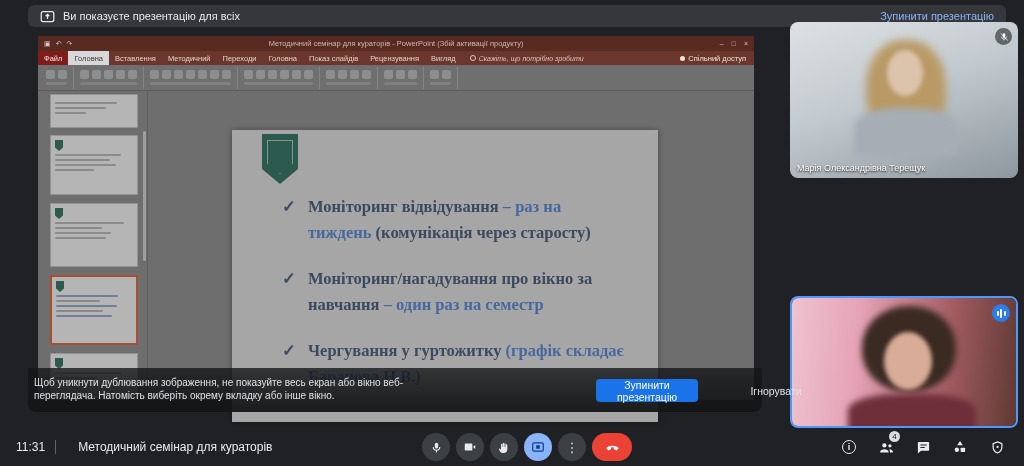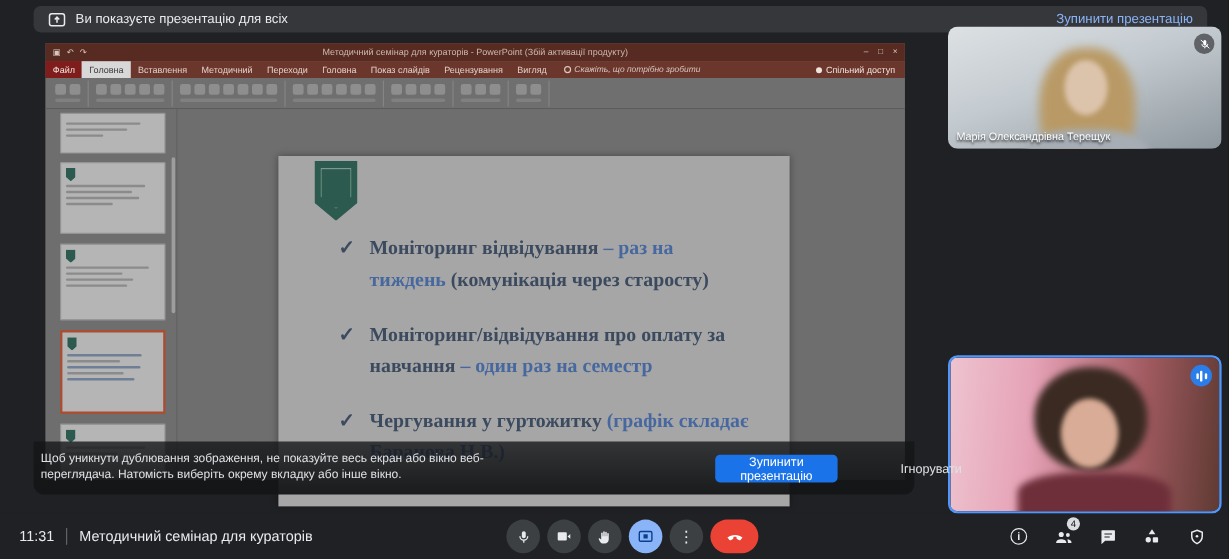--- a/index.html
+++ b/index.html
@@ -109,21 +109,21 @@
   }
   .tile .art { position:absolute; inset:0; }
   .tile .name {
     position:absolute; left:7px; bottom:5px; color:#fff; font-size:9px;
     text-shadow:0 1px 2px rgba(0,0,0,.85); z-index:3;
   }
   .tile .mute {
     position:absolute; right:6px; top:6px; width:17px; height:17px; border-radius:50%;
     background:rgba(32,33,36,.6); display:flex; align-items:center; justify-content:center; z-index:3;
   }
-  .tile1 { top:22px; height:102px; }
+  .tile1 { top:22px; height:156px; }
   .tile1 .art { background:linear-gradient(160deg,#dde1e4 0%,#c3cacf 45%,#8e979e 100%); }
   .tile1 .hair { position:absolute; left:76px; top:18px; width:80px; height:100px; border-radius:45%;
     background:#b99a66; filter:blur(4px); }
   .tile1 .face { position:absolute; left:97px; top:28px; width:36px; height:46px; border-radius:50%;
     background:#dcc3ab; filter:blur(2px); }
   .tile1 .body { position:absolute; left:64px; top:86px; width:104px; height:48px; border-radius:40% 40% 0 0;
     background:#a6adb4; filter:blur(3px); }
   .tile2 { top:158px; height:132px; }
   .tile2 .art { background:radial-gradient(ellipse 80px 70px at 50% 42%, #6e5c4e 0%, #2a2722 55%, #141619 100%); }
   .tile2 .face { position:absolute; left:96px; top:30px; width:38px; height:48px; border-radius:50%;
@@ -139,21 +139,21 @@
   .speak-ind {
     position:absolute; right:6px; top:6px; width:18px; height:18px; border-radius:50%;
     background:#2b7de9; display:flex; align-items:center; justify-content:center; gap:1.5px; z-index:3;
   }
   .speak-ind i { display:block; width:2px; background:#fff; border-radius:1px; }
   .speak-ind i:nth-child(1){height:5px;} .speak-ind i:nth-child(2){height:9px;} .speak-ind i:nth-child(3){height:5px;}
 
   
   .bottom-bar { position:absolute; left:0; top:428px; width:1024px; height:38px; background:#202124; }
   .bb-left { position:absolute; left:16px; top:0; height:38px; display:flex; align-items:center; color:#e8eaed; font-size:12px; }
-  .bb-left .mtitle { margin-left:10px; padding-left:10px; border-left:1px solid #5f6368; }
+  .bb-left .mtitle { margin-left:10px; padding-left:22px; border-left:1px solid #5f6368; }
   .bb-center { position:absolute; left:422px; top:5px; display:flex; align-items:center; gap:6px; }
   .ctl {
     width:28px; height:28px; border-radius:50%; background:#3c4043; border:none;
     display:flex; align-items:center; justify-content:center; cursor:pointer; color:#e8eaed;
   }
   .ctl.active { background:#8ab4f8; }
   .ctl.end { width:40px; border-radius:14px; background:#ea4335; }
   .ctl .dots { font-size:13px; color:#e8eaed; line-height:1; }
   .bb-right { position:absolute; right:14px; top:5px; display:flex; align-items:center; gap:11px; }
   .rctl { position:relative; width:26px; height:28px; background:none; border:none; cursor:pointer;
@@ -323,21 +323,21 @@
       </div>
 
       <div class="ppt-canvas">
         <div class="slide">
           <div class="slide-shield"></div>
           <ul class="slide-bullets">
             <li>
               <span class="check">✓</span><span>Моніторинг відвідування </span><span class="blue">– раз на тиждень</span><span> (комунікація через старосту)</span>
             </li>
             <li>
-              <span class="check">✓</span><span>Моніторинг/відвідування про оплату за навчання </span><span class="blue">– один раз на семестр</span><span></span>
+              <span class="check">✓</span><span>Моніторинг/нагадування про вікно за навчання </span><span class="blue">– один раз на семестр</span><span></span>
             </li>
             <li>
               <span class="check">✓</span><span>Чергування у гуртожитку </span><span class="blue">(графік складає Баранова Н.В.)</span><span></span>
             </li>
           </ul>
         </div>
       </div>
     </div>
   </div>
 

